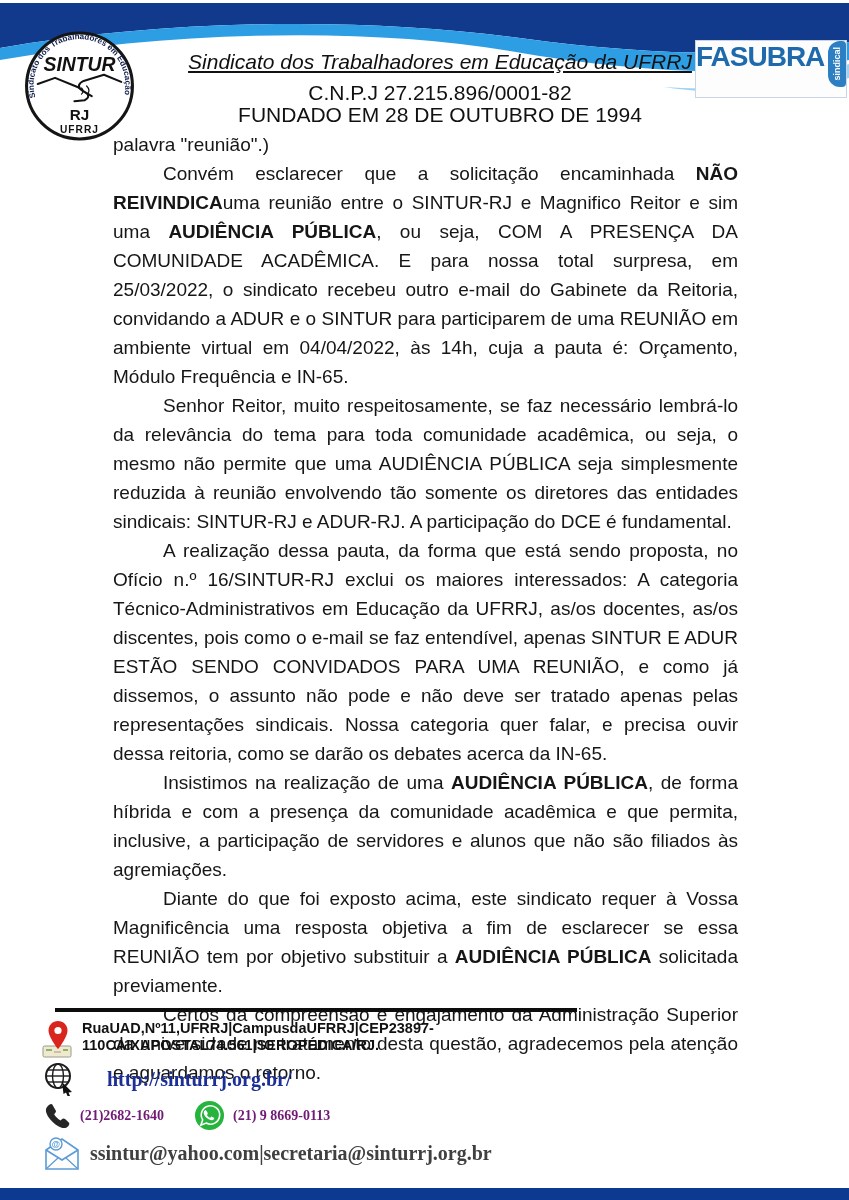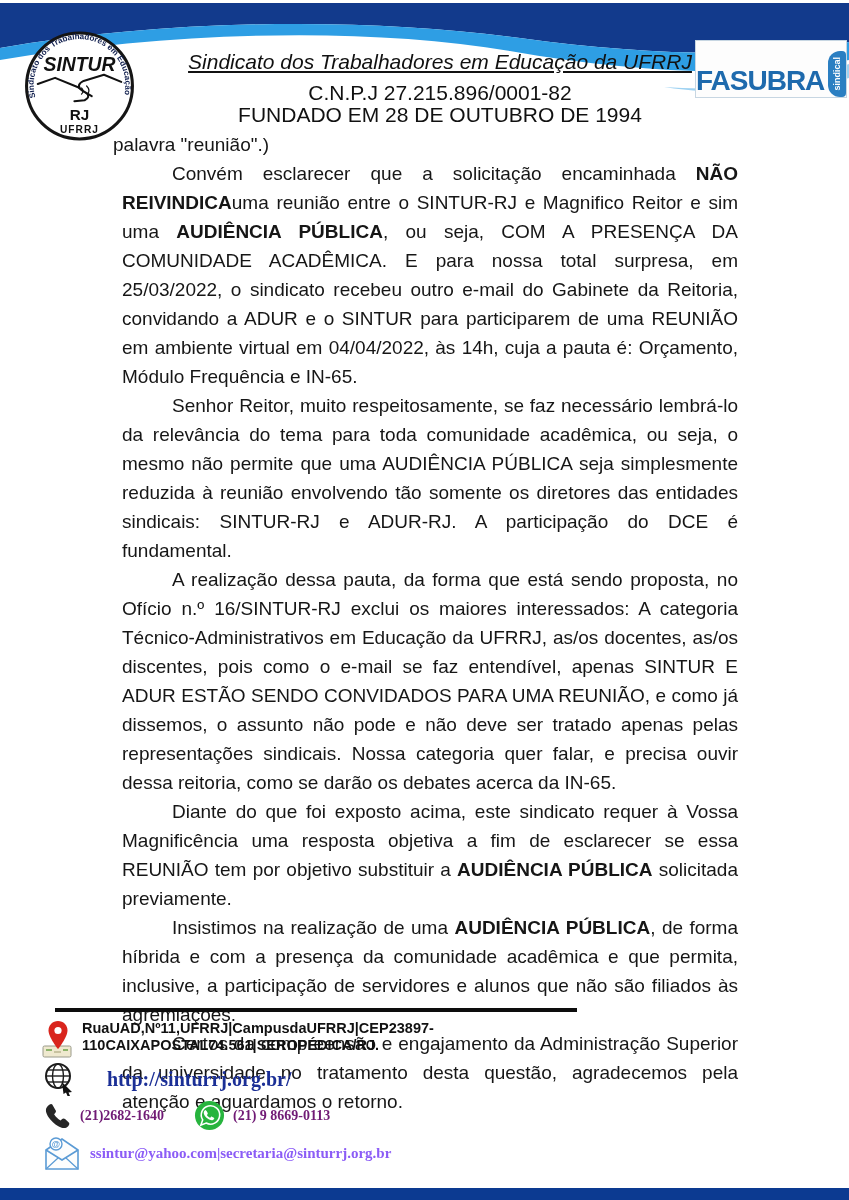--- a/index.html
+++ b/index.html
@@ -12,47 +12,47 @@
   
   .sintur-logo{position:absolute;left:22px;top:30px;width:115px;height:112px;}
 
   
   .header-text{position:absolute;left:120px;top:50px;width:640px;text-align:center;}
   .org-title{font-size:21px;font-style:italic;font-weight:normal;text-decoration:underline;margin:0 0 8px 0;color:#111;}
   .cnpj,.founded{font-size:21px;margin:0;line-height:22px;color:#111;}
 
   
   .fasubra{position:absolute;left:695px;top:40px;width:150px;height:56px;background:#fdfdfd;
-           border:1px solid #c7d6e2;display:flex;align-items:flex-end;justify-content:center;gap:4px;}
+           border:1px solid #c7d6e2;display:flex;align-items:flex-start;justify-content:center;gap:4px;}
   .fasubra-name{color:#1e6aad;font-weight:bold;font-size:28px;letter-spacing:-1px;}
   .fasubra-badge{width:22px;height:46px;background:#2b7fc2;border-radius:12px 4px 4px 12px;
                  display:flex;align-items:center;justify-content:center;}
   .fasubra-badge span{writing-mode:vertical-rl;transform:rotate(180deg);color:#fff;font-size:9px;font-weight:bold;}
 
   
   .doc-body{position:absolute;left:113px;top:130px;width:625px;font-size:19px;line-height:29px;
             text-align:justify;color:#161616;}
   .doc-body p{margin:0;}
-  .doc-body p.indent{text-indent:50px;margin-left:9px;}
+  .doc-body p.indent{text-indent:50px;}
   .doc-body .b{font-weight:bold;}
 
   
   .divider{position:absolute;left:55px;top:1008px;width:522px;height:4px;background:#0d0d0d;}
 
   
   .f-row{position:absolute;left:42px;display:flex;align-items:center;gap:8px;}
   .row-address{top:1020px;align-items:flex-start;}
   .row-website{top:1062px;}
   .row-phone{top:1100px;}
   .row-email{top:1134px;}
   .addr{font-size:14.5px;font-weight:bold;line-height:17px;color:#111;}
   .serifb{font-family:"Liberation Serif",serif;font-weight:bold;}
   .website-link{font-size:20px;color:#1b2f96;margin-left:23px;}
   .phone-num{font-size:14px;color:#701a75;}
-  .email-link{font-size:15px;color:#8b5cf6;}
+  .email-link{font-size:20px;color:#404040;}
 
   .bottom-bar{position:absolute;left:0;top:1188px;width:849px;height:12px;background:#0c3a91;}
 </style>
 </head>
 <body>
 
 <div class="page">
 
   <svg class="wave" viewBox="0 0 849 125" preserveAspectRatio="none">
     <path fill="#123a8c" d="M0,3 H849 V42 C770,58 650,56 520,38 C360,16 160,20 0,48 Z"></path>
@@ -89,22 +89,22 @@
     <span class="fasubra-badge">
       <span>sindical</span>
     </span>
   </div>
 
   <div class="doc-body">
       <p class=""><span>palavra "reunião".)</span></p>
       <p class="indent"><span>Convém esclarecer que a solicitação encaminhada </span><span class="b">NÃO REIVINDICA</span><span>uma reunião entre o SINTUR-RJ e Magnifico Reitor e sim uma </span><span class="b">AUDIÊNCIA PÚBLICA</span><span>, ou seja, COM A PRESENÇA DA COMUNIDADE ACADÊMICA. E para nossa total surpresa, em 25/03/2022, o sindicato recebeu outro e-mail do Gabinete da Reitoria, convidando a ADUR e o SINTUR para participarem de uma REUNIÃO em ambiente virtual em 04/04/2022, às 14h, cuja a pauta é: Orçamento, Módulo Frequência e IN-65.</span></p>
       <p class="indent"><span>Senhor Reitor, muito respeitosamente, se faz necessário lembrá-lo da relevância do tema para toda comunidade acadêmica, ou seja, o mesmo não permite que uma AUDIÊNCIA PÚBLICA seja simplesmente reduzida à reunião envolvendo tão somente os diretores das entidades sindicais: SINTUR-RJ e ADUR-RJ. A participação do DCE é fundamental.</span></p>
       <p class="indent"><span>A realização dessa pauta, da forma que está sendo proposta, no Ofício n.º 16/SINTUR-RJ exclui os maiores interessados: A categoria Técnico-Administrativos em Educação da UFRRJ, as/os docentes, as/os discentes, pois como o e-mail se faz entendível, apenas SINTUR E ADUR ESTÃO SENDO CONVIDADOS PARA UMA REUNIÃO, e como já dissemos, o assunto não pode e não deve ser tratado apenas pelas representações sindicais. Nossa categoria quer falar, e precisa ouvir dessa reitoria, como se darão os debates acerca da IN-65.</span></p>
+      <p class="indent"><span>Insistimos na realização de uma </span><span class="b">AUDIÊNCIA PÚBLICA</span><span>, de forma híbrida e com a presença da comunidade acadêmica e que permita, inclusive, a participação de servidores e alunos que não são filiados às agremiações.</span></p>
       <p class="indent"><span>Diante do que foi exposto acima, este sindicato requer à Vossa Magnificência uma resposta objetiva a fim de esclarecer se essa REUNIÃO tem por objetivo substituir a </span><span class="b">AUDIÊNCIA PÚBLICA</span><span> solicitada previamente.</span></p>
-      <p class="indent"><span>Insistimos na realização de uma </span><span class="b">AUDIÊNCIA PÚBLICA</span><span>, de forma híbrida e com a presença da comunidade acadêmica e que permita, inclusive, a participação de servidores e alunos que não são filiados às agremiações.</span></p>
       <p class="indent"><span>Certos da compreensão e engajamento da Administração Superior da universidade no tratamento desta questão, agradecemos pela atenção e aguardamos o retorno.</span></p>
     </div>
 
   <div class="divider"></div>
 
   <div class="f-row row-address">
     <svg width="32" height="38" viewBox="0 0 32 38">
       <rect x="1" y="26" width="28" height="11" rx="1.5" fill="#efe9cf" stroke="#9a9a8a"></rect>
       <rect x="4" y="29" width="6" height="2" fill="#8db36a"></rect>
       <rect x="12" y="31" width="7" height="2" fill="#c8c2a0"></rect>

